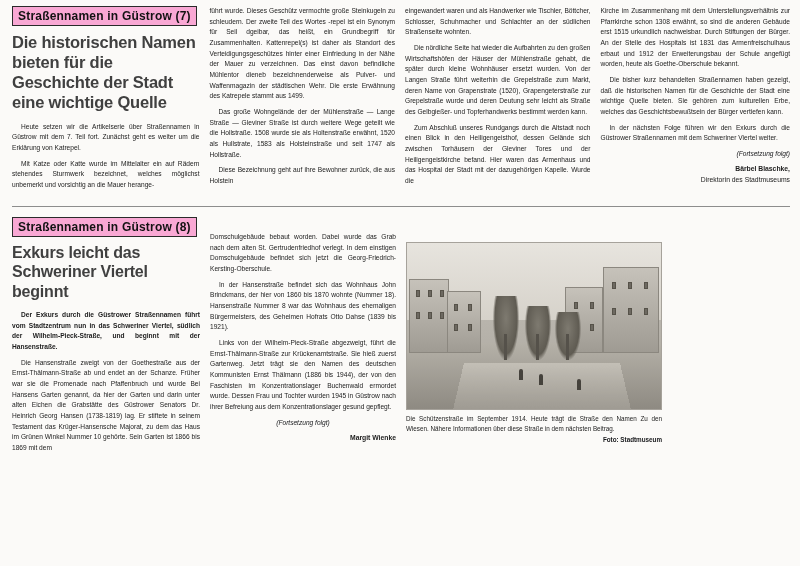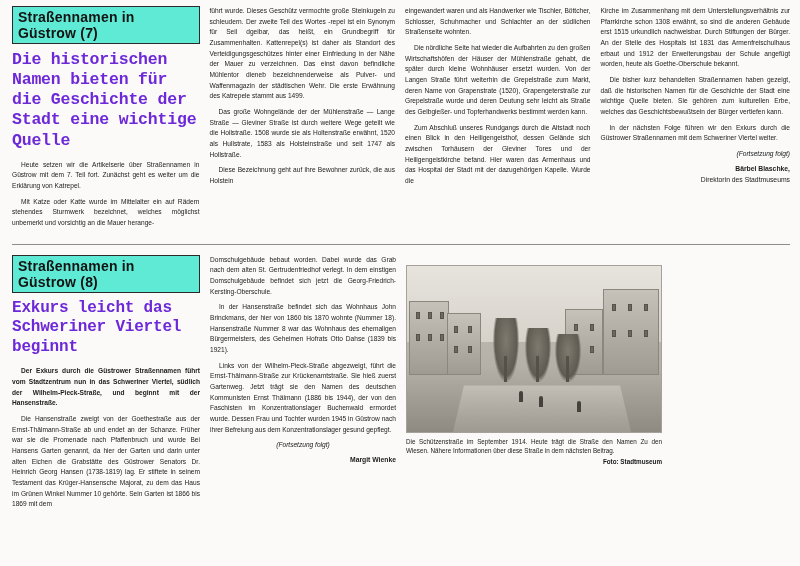--- a/index.html
+++ b/index.html
@@ -38,33 +38,33 @@
   .col.c3 { width: 186px; }
   .col.c4 { width: 190px; }
 
   .kicker-wrap {
     margin-bottom: 6px;
   }
   .kicker {
     display: inline-block;
     border: 1px solid #2a2a2a;
     padding: 2px 5px 2px 5px;
-    font-size: 14px;
+    font-size: 12px;
     font-weight: bold;
     letter-spacing: 0.2px;
     color: #121212;
-    background: #5eead4;
+    background: #f9a8d4;
   }
   h1.headline {
-    font-family: Liberation Mono, monospace;
+    font-family: Liberation Sans, sans-serif;
     font-weight: bold;
     font-size: 16.5px;
     line-height: 1.22;
     margin: 6px 0 9px 0;
-    color: #6d28d9;
+    color: #404040;
     letter-spacing: -0.2px;
   }
   h1.headline.small {
     font-size: 16px;
   }
   p.body {
     font-size: 6.6px;
     line-height: 1.62;
     text-align: justify;
     margin: 0 0 5px 0;
@@ -169,20 +169,21 @@
   .credit {
     font-size: 6.3px;
     text-align: right;
     margin-top: 2px;
     font-weight: bold;
   }
 
   
   .lower {
     margin-top: 10px;
+    align-items: center;
   }
   .photo-col {
     width: 256px;
   }
   .spacer-6 { height: 6px; }
 </style>
 </head>
 <body>
 
 <div class="page">

